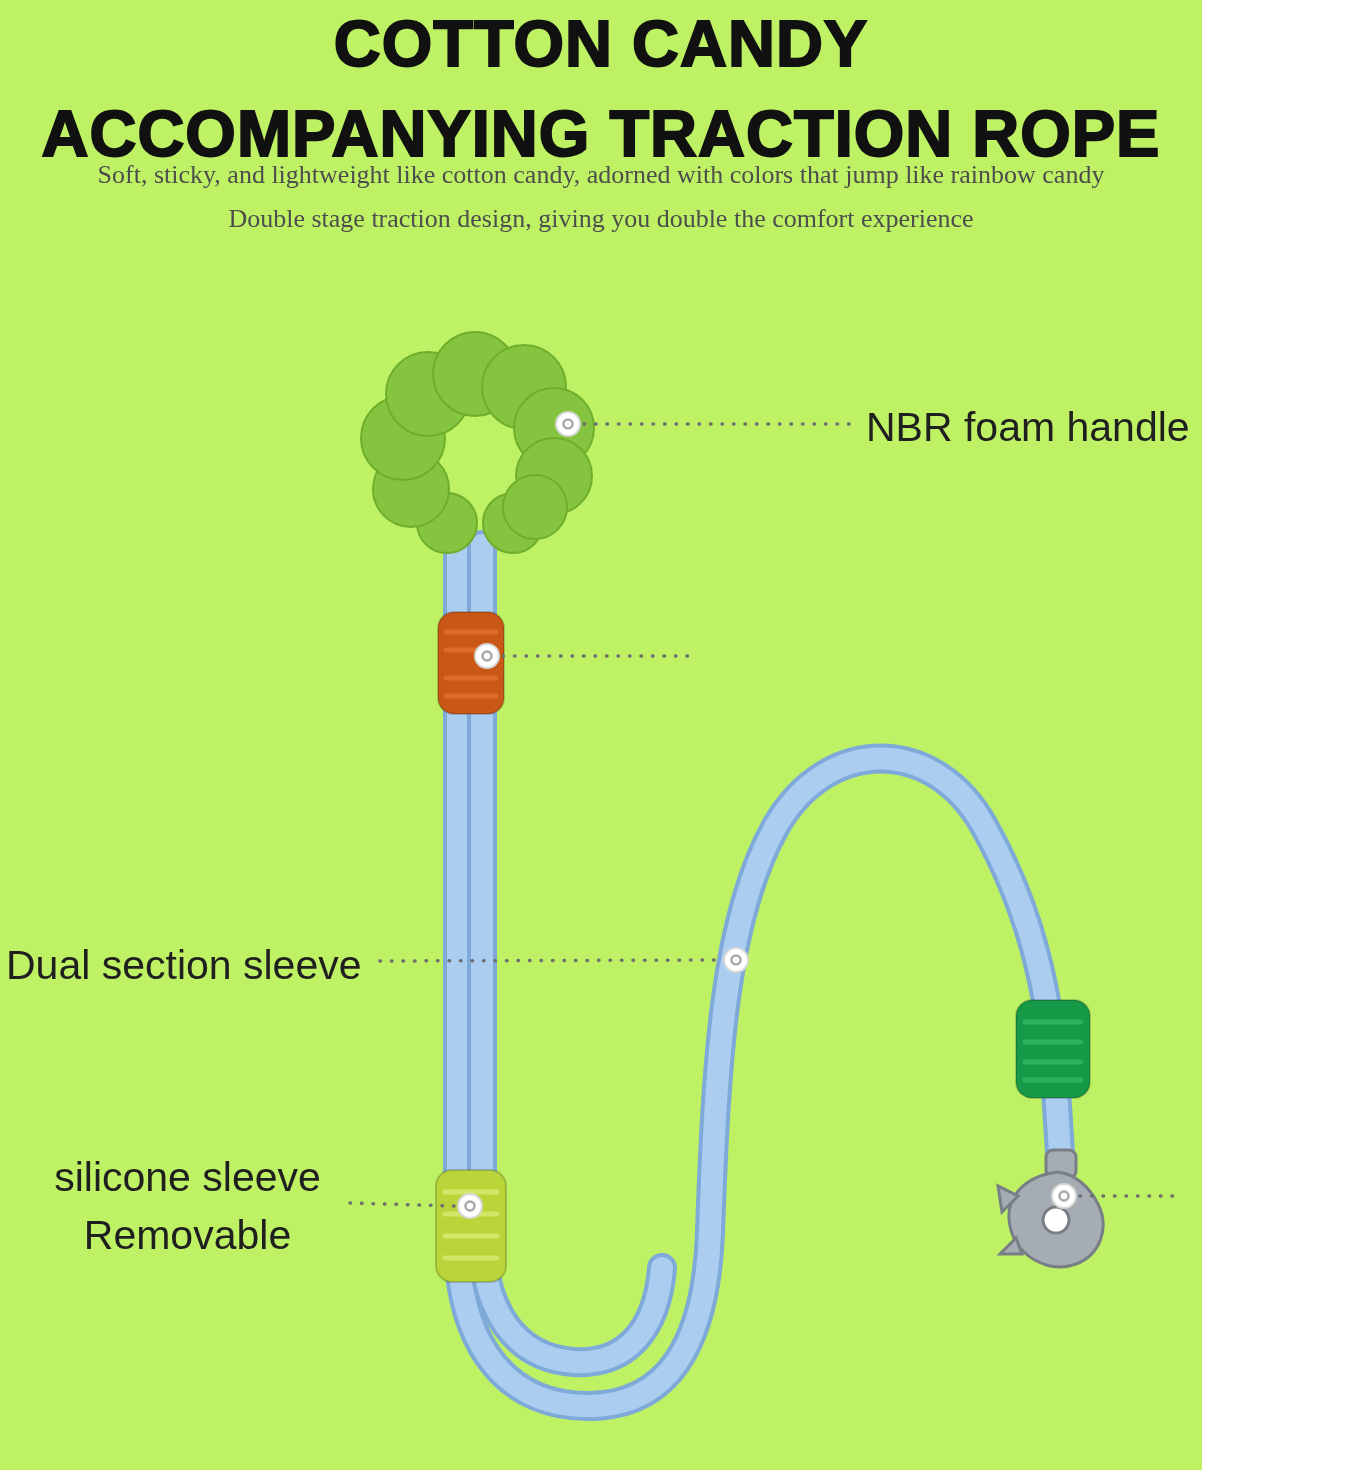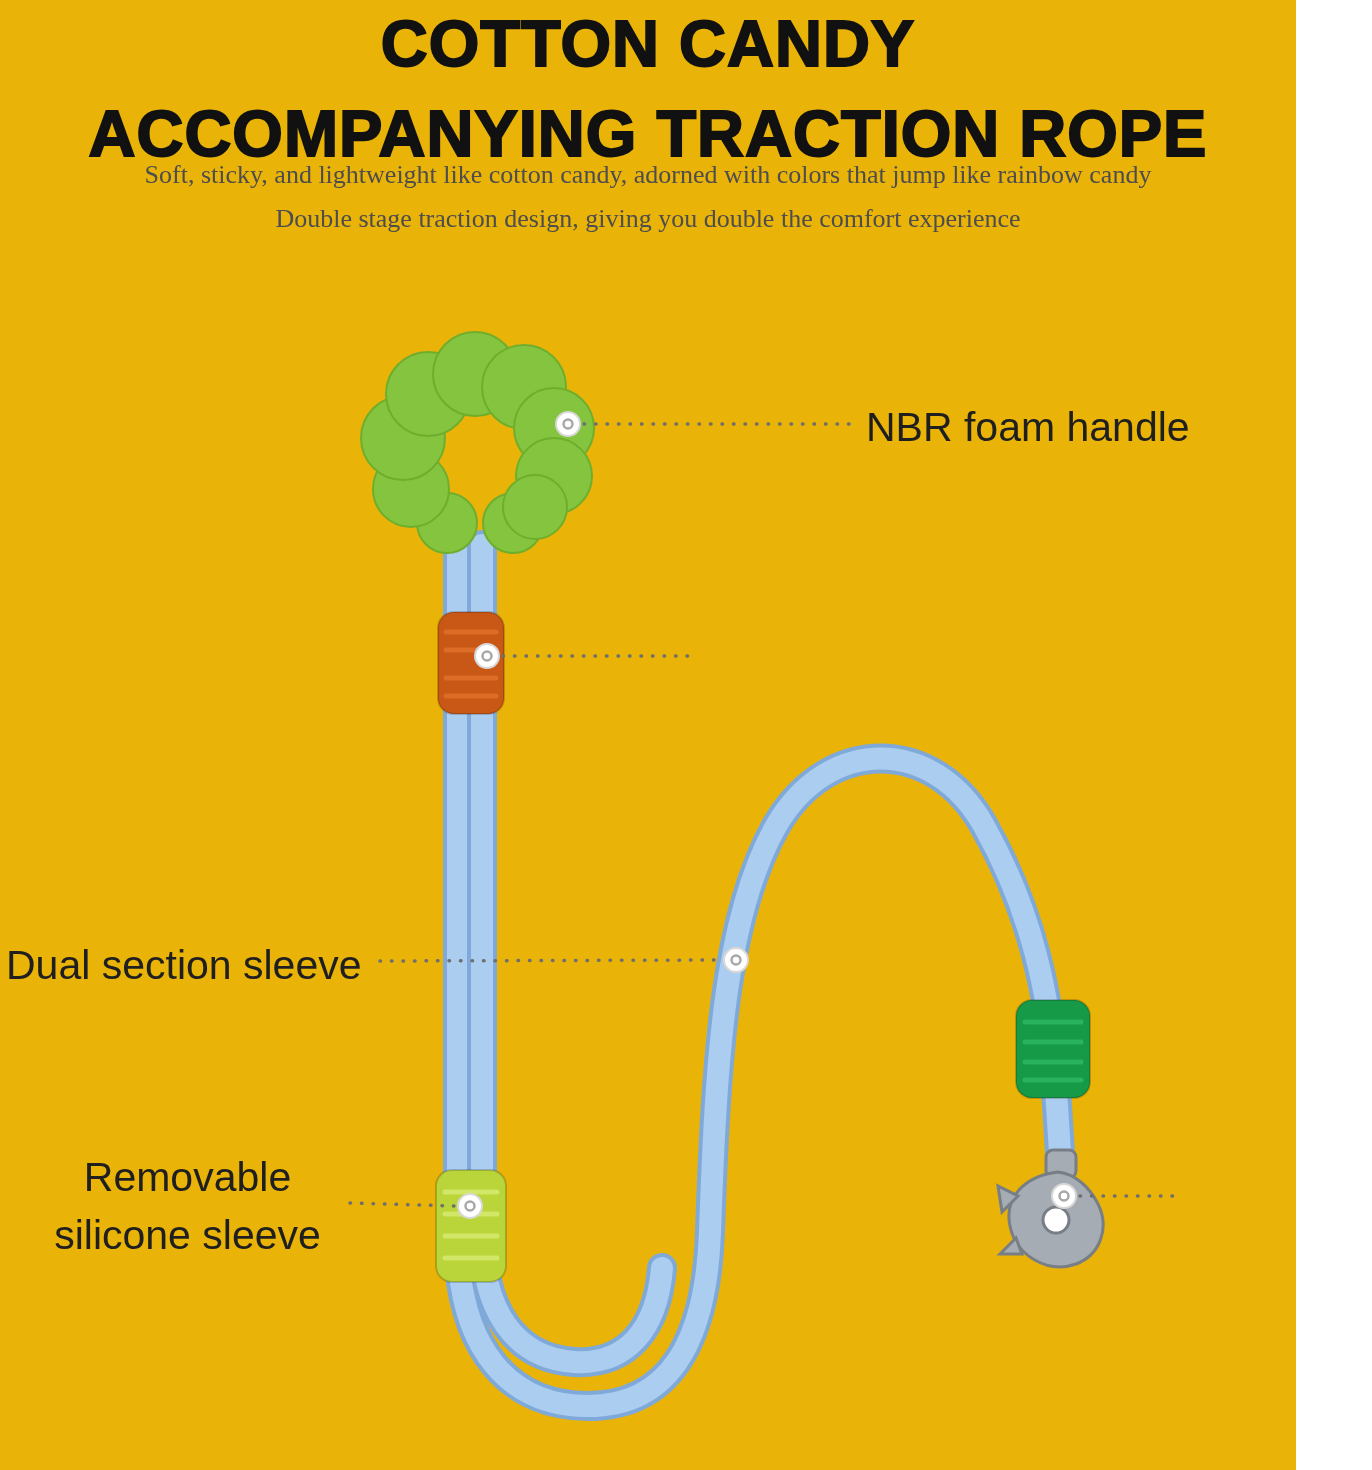--- a/index.html
+++ b/index.html
@@ -1,19 +1,19 @@
 <!DOCTYPE html>
 <html><head>
 <meta charset="utf-8">
 <style>
   html,body{margin:0;padding:0;background:#fff;}
   .canvas{
     position:relative;
-    width:1296px;height:1470px;
-    background:#eab308;
+    width:1202px;height:1470px;
+    background:#bef264;
     overflow:hidden;
     font-family:"Liberation Sans","DejaVu Sans",sans-serif;
   }
   .title-line{
     position:absolute;left:0;right:0;
     text-align:center;
     font-size:65px;font-weight:900;
     letter-spacing:1px;
     color:#111;
     -webkit-text-stroke:2px #111;
@@ -148,18 +148,18 @@
       </g>
     </g>
   </svg>
 
   <div class="callout-label" style="left:866px;top:398px;">NBR foam handle</div>
 
 
   <div class="callout-label" style="left:6px;top:936px;">Dual section sleeve</div>
 
   <div class="callout-label centered" style="left:40px;top:1148px;width:295px;">
+    <div>silicone sleeve</div>
     <div>Removable</div>
-    <div>silicone sleeve</div>
   </div>
 
 
 </div>
 
 </body></html>

